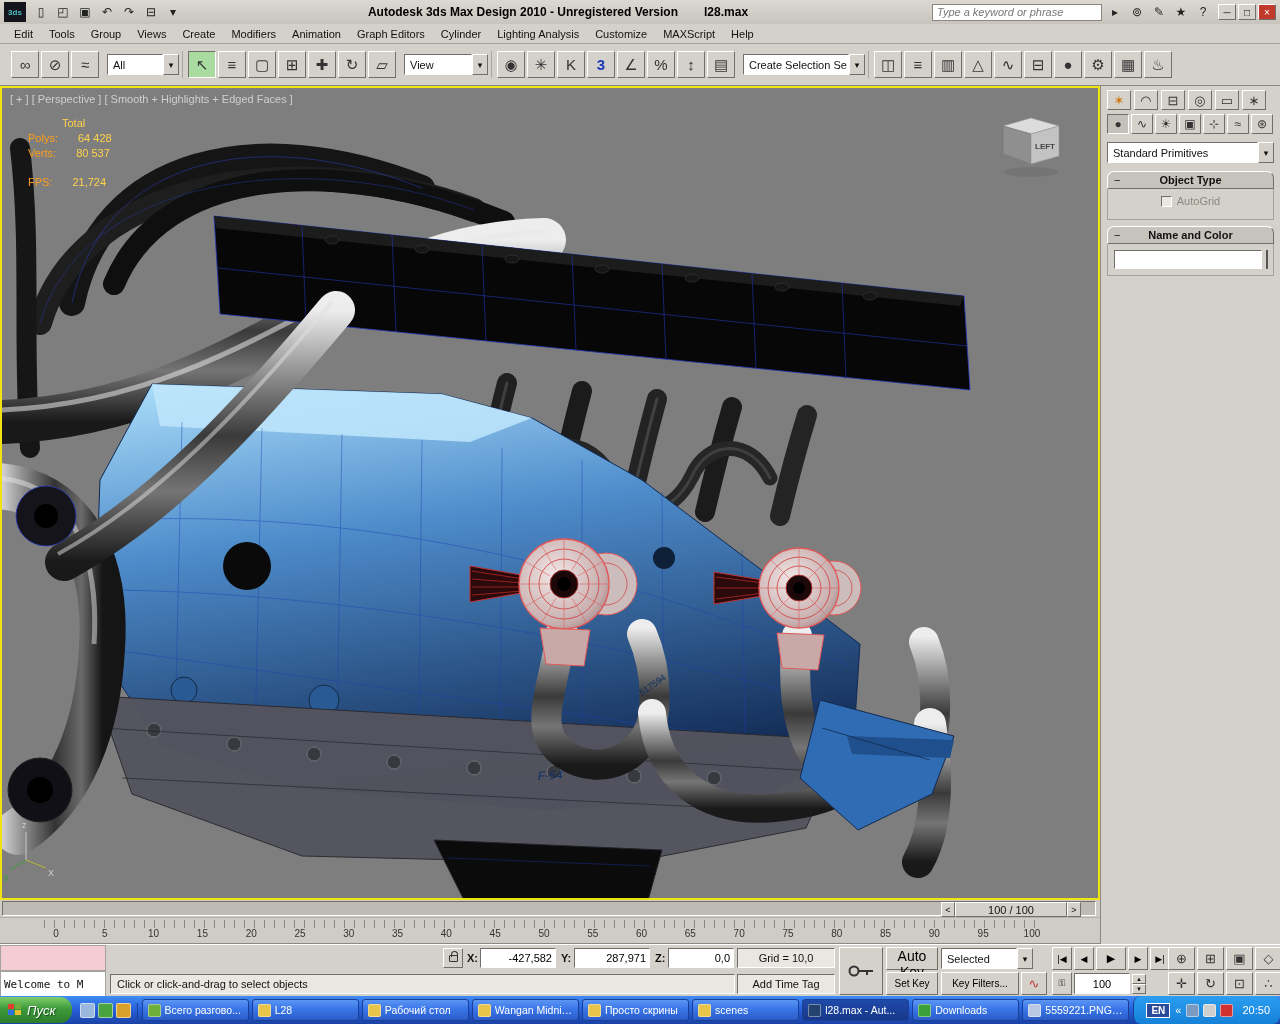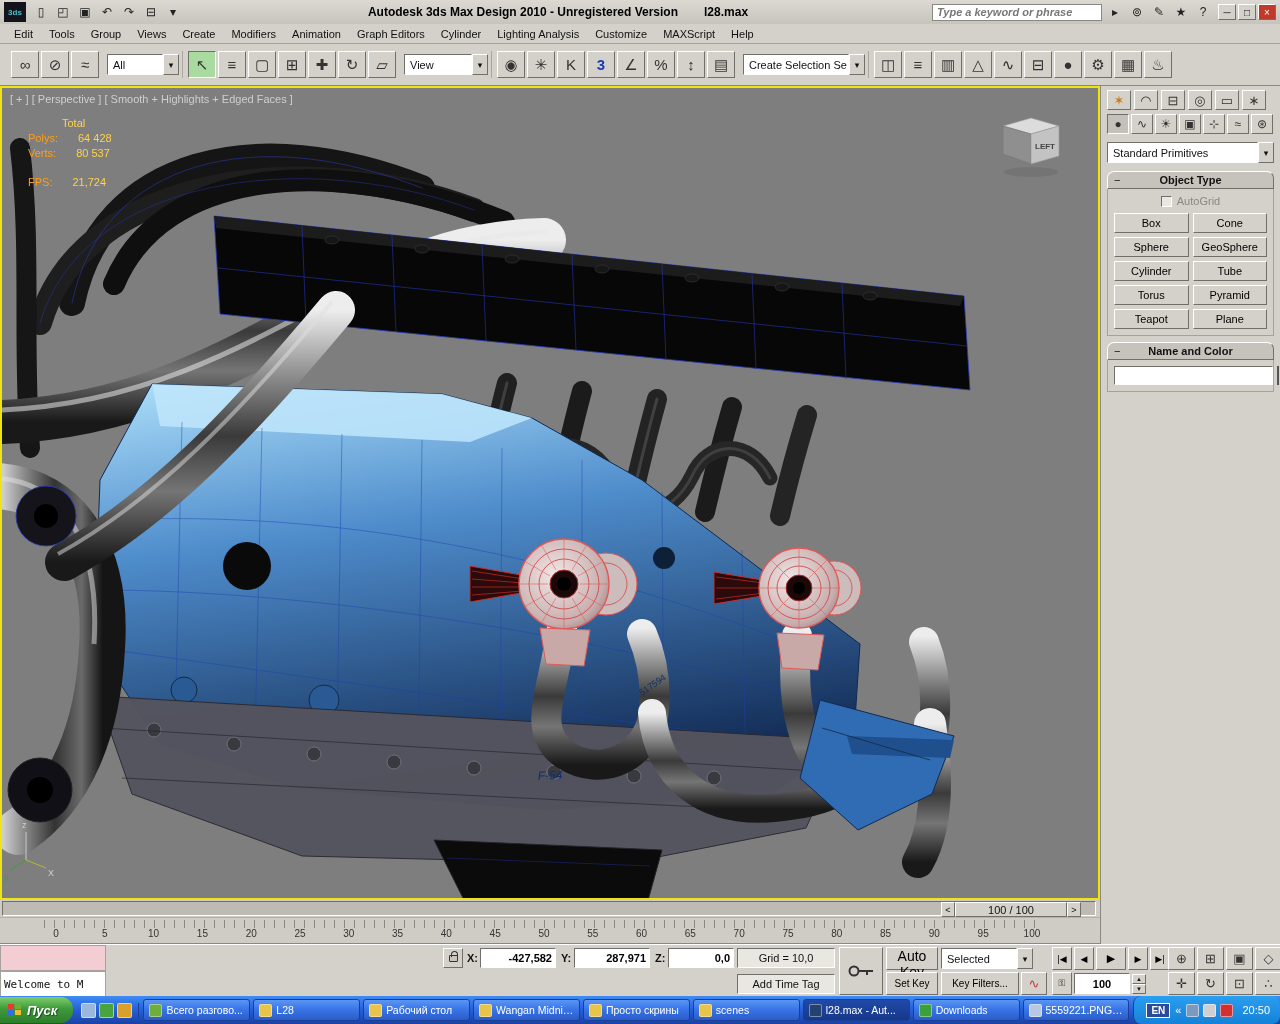--- a/index.html
+++ b/index.html
@@ -4,21 +4,21 @@
 <style>
   html,body{margin:0;padding:0;background:#555;}
   *{box-sizing:border-box;font-family:"Liberation Sans",sans-serif;}
   #app{position:relative;width:1280px;height:1024px;background:#d4d1ca;overflow:hidden;font-size:11px;color:#111;}
   .abs{position:absolute;}
 
   
   .raised{background:#d4d1ca;border:1px solid;border-color:#fff #716f6a #716f6a #fff;}
   .inset{background:#e9e7e1;border:1px solid;border-color:#716f6a #fff #fff #716f6a;}
   button{font-size:11px;cursor:default;}
-  input{font-size:11px;font-weight:bold;}
+  input{font-size:11px;}
 
   
   #titlebar{left:0;top:0;width:1280px;height:24px;background:linear-gradient(#dcd9d2,#c7c4bd);border-bottom:1px solid #8a8880;display:flex;align-items:center;padding:12px 4px;}
   .tb-ico{width:20px;height:18px;display:flex;align-items:center;justify-content:center;font-size:12px;color:#222;margin:0 1px;}
   #app-logo{width:22px;height:20px;background:#14141c;color:#49c0c8;font-size:8px;font-weight:bold;display:flex;align-items:center;justify-content:center;margin-right:4px;}
   #title-center{flex:1;display:flex;justify-content:center;gap:26px;font-weight:bold;font-size:12px;color:#000;white-space:nowrap;}
   #search-wrap{display:flex;align-items:center;gap:2px;}
   #search-input{width:170px;height:17px;border:1px solid #8a8880;padding:0 4px;font-style:italic;color:#666;}
   #search-input::placeholder{font-style:italic;color:#777;}
   .winbtn{width:18px;height:16px;margin-left:2px;display:flex;align-items:center;justify-content:center;font-size:10px;background:#d4d1ca;border:1px solid;border-color:#fff #716f6a #716f6a #fff;}
@@ -106,21 +106,21 @@
   .sbtn.wide{min-width:30px;font-size:11px;}
   #pb-row2{left:1052px;top:27px;display:flex;gap:2px;align-items:center;}
   #frame-input{width:56px;height:21px;background:#fff;border:1px solid;border-color:#716f6a #fff #fff #716f6a;text-align:center;}
   #spinner{display:flex;flex-direction:column;}
   #spinner span{width:14px;height:10px;display:flex;align-items:center;justify-content:center;font-size:6px;background:#d4d1ca;border:1px solid;border-color:#fff #716f6a #716f6a #fff;}
   #navgrid{left:1168px;top:2px;display:grid;grid-template-columns:repeat(4,27px);grid-auto-rows:23px;gap:2px;}
   .nbtn{display:flex;align-items:center;justify-content:center;font-size:13px;color:#333;background:#d4d1ca;border:1px solid;border-color:#fff #716f6a #716f6a #fff;padding:0;}
 
   
   #taskbar{left:0;top:996px;width:1280px;height:28px;background:linear-gradient(#3f8cf3,#2862dd 45%,#1941a5);display:flex;align-items:center;}
-  #start-btn{height:26px;margin:1px 2px 1px 0;padding:0 16px 0 8px;background:linear-gradient(#7ece6a,#3f9a3c 45%,#2d7d2b);border-radius:0 12px 12px 0;color:#fff;font-weight:bold;font-style:italic;font-size:13px;display:flex;align-items:center;gap:5px;border:none;text-shadow:1px 1px 1px #14501a;}
+  #start-btn{height:26px;margin:1px 2px 1px 0;padding:0 16px 0 8px;background:linear-gradient(#7ece6a,#3f9a3c 45%,#2d7d2b);border-radius:0 12px 12px 0;color:#fff;font-weight:normal;font-style:italic;font-size:13px;display:flex;align-items:center;gap:5px;border:none;text-shadow:1px 1px 1px #14501a;}
   .winflag{width:14px;height:12px;display:grid;grid-template-columns:6px 6px;grid-template-rows:5px 5px;gap:1px;}
   .winflag i{display:block;}
   #quicklaunch{display:flex;align-items:center;gap:3px;padding:0 6px;border-right:1px solid #1c3f96;}
   .ql-ico{width:15px;height:15px;border-radius:2px;border:1px solid rgba(255,255,255,.5);}
   #tasks{flex:1;display:flex;gap:3px;padding:0 4px;overflow:hidden;}
   .task{flex:1;max-width:115px;height:22px;display:flex;align-items:center;gap:4px;padding:0 5px;background:linear-gradient(#5b96f4,#3a76e8 45%,#2a5cc8);border:1px solid #1c3f96;border-radius:3px;color:#fff;font-size:10.5px;white-space:nowrap;overflow:hidden;}
   .task.pressed{background:linear-gradient(#1f4aa8,#17388a);}
   .task-ico{width:13px;height:13px;flex:0 0 13px;border-radius:2px;border:1px solid rgba(255,255,255,.4);}
   .task-label{overflow:hidden;text-overflow:ellipsis;}
   #tray{height:28px;display:flex;align-items:center;gap:5px;padding:0 10px 0 12px;background:linear-gradient(#2a9ef0,#1581d8);border-left:1px solid #1c3f96;color:#fff;border-radius:8px;}
@@ -477,32 +477,20 @@
     <div class="rollout">
       <div class="roll-head">
         <span class="minus">−</span>
         <span>Object Type</span>
       </div>
       <div class="roll-body">
         <div id="autogrid-row">
           <span id="autogrid-box"></span>
           <span>AutoGrid</span>
         </div>
-        <div class="obj-grid">
-            <button class="p-btn">Box</button>
-            <button class="p-btn">Cone</button>
-            <button class="p-btn">Sphere</button>
-            <button class="p-btn">GeoSphere</button>
-            <button class="p-btn">Cylinder</button>
-            <button class="p-btn">Tube</button>
-            <button class="p-btn">Torus</button>
-            <button class="p-btn">Pyramid</button>
-            <button class="p-btn">Teapot</button>
-            <button class="p-btn">Plane</button>
-          </div>
       </div>
     </div>
     <div class="rollout">
       <div class="roll-head">
         <span class="minus">−</span>
         <span>Name and Color</span>
       </div>
       <div class="roll-body">
         <div id="name-row">
           <input id="name-input" style="">
@@ -555,20 +543,21 @@
     <button id="lock-btn" class="abs raised">
         <span class="lock-shape"></span>
       </button>
     <span class="abs coord-lbl" style="left:467px">X:</span>
     <input class="coord-input" style="left: 480px;" value="-427,582">
     <span class="abs coord-lbl" style="left:561px">Y:</span>
     <input class="coord-input" style="left: 574px;" value="287,971">
     <span class="abs coord-lbl" style="left:655px">Z:</span>
     <input class="coord-input" style="left: 668px; width: 66px;" value="0,0">
     <div id="grid-field" class="abs inset">Grid = 10,0</div>
+    <div id="prompt-field" class="abs inset">Click or click-and-drag to select objects</div>
     <div id="timetag-field" class="abs inset">Add Time Tag</div>
     <button id="keys-btn" class="abs raised">
       <svg width="28" height="14">
         <circle cx="7" cy="7" r="4.5" fill="none" stroke="#333" stroke-width="2"></circle>
         <line x1="12" y1="7" x2="26" y2="7" stroke="#333" stroke-width="2"></line>
         <line x1="20" y1="7" x2="20" y2="11" stroke="#333" stroke-width="2"></line>
       </svg>
     </button>
     <button id="autokey-btn" class="abs raised">Auto Key</button>
     <button id="setkey-btn" class="abs raised">Set Key</button>

